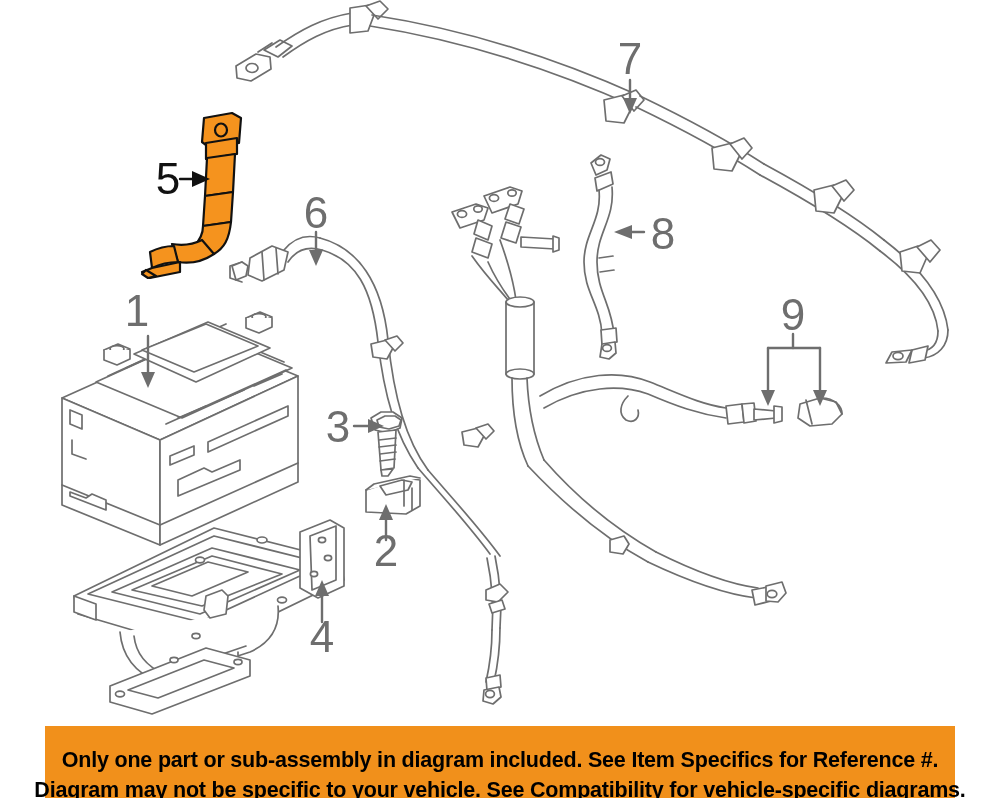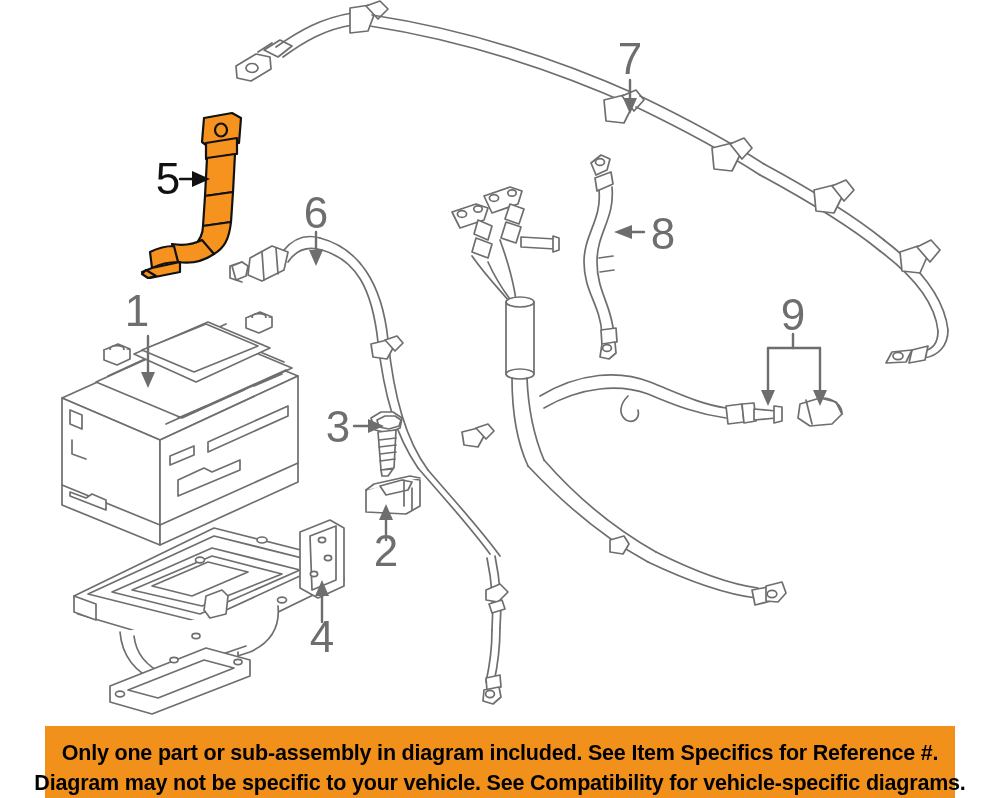--- a/index.html
+++ b/index.html
@@ -19,21 +19,21 @@
   }
   .callout-text.highlight{fill:#111111;}
 
   
   .notice-banner{
     position:absolute;
     left:45px;top:726px;
     width:910px;height:72px;
     background:#f1901b;
     box-sizing:border-box;
-    padding:12px 10px 0 10px;
+    padding:19px 10px 0 10px;
     display:flex;flex-direction:column;
     justify-content:flex-start;
     align-items:center;
   }
   .notice-line{
     color:#000000;
     font-family:"Liberation Sans", sans-serif;
     font-weight:bold;
     font-size:21.5px;
     line-height:30px;

